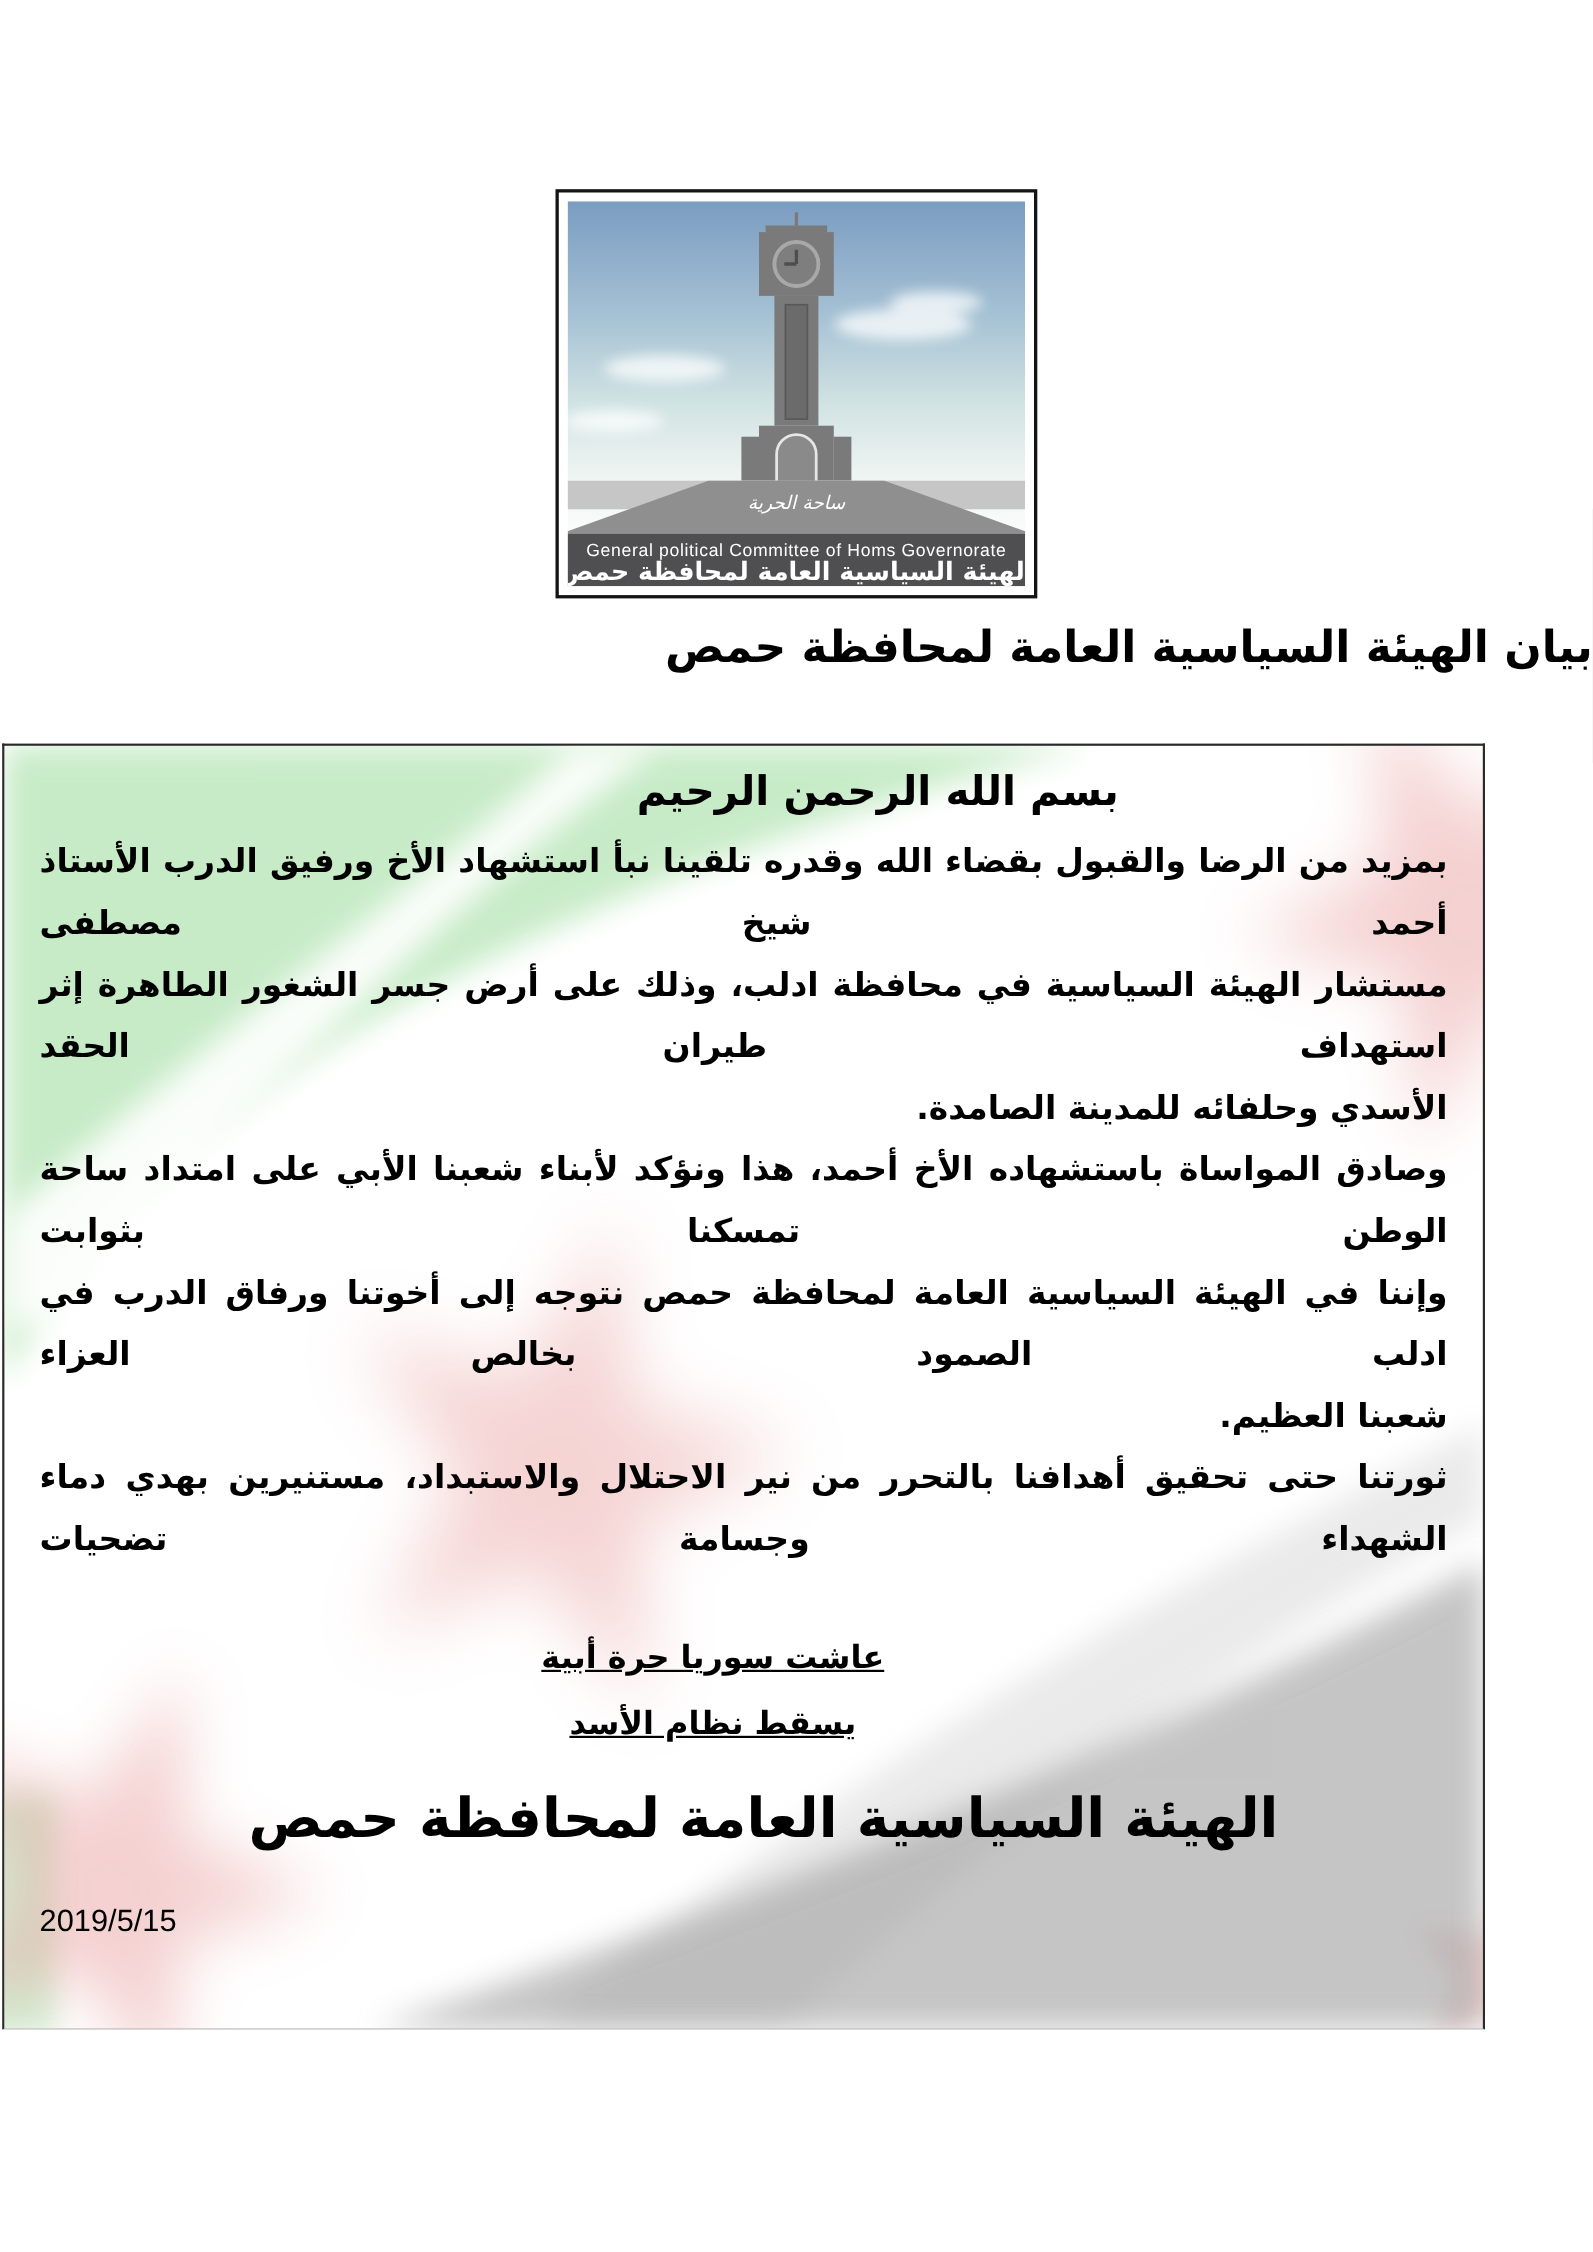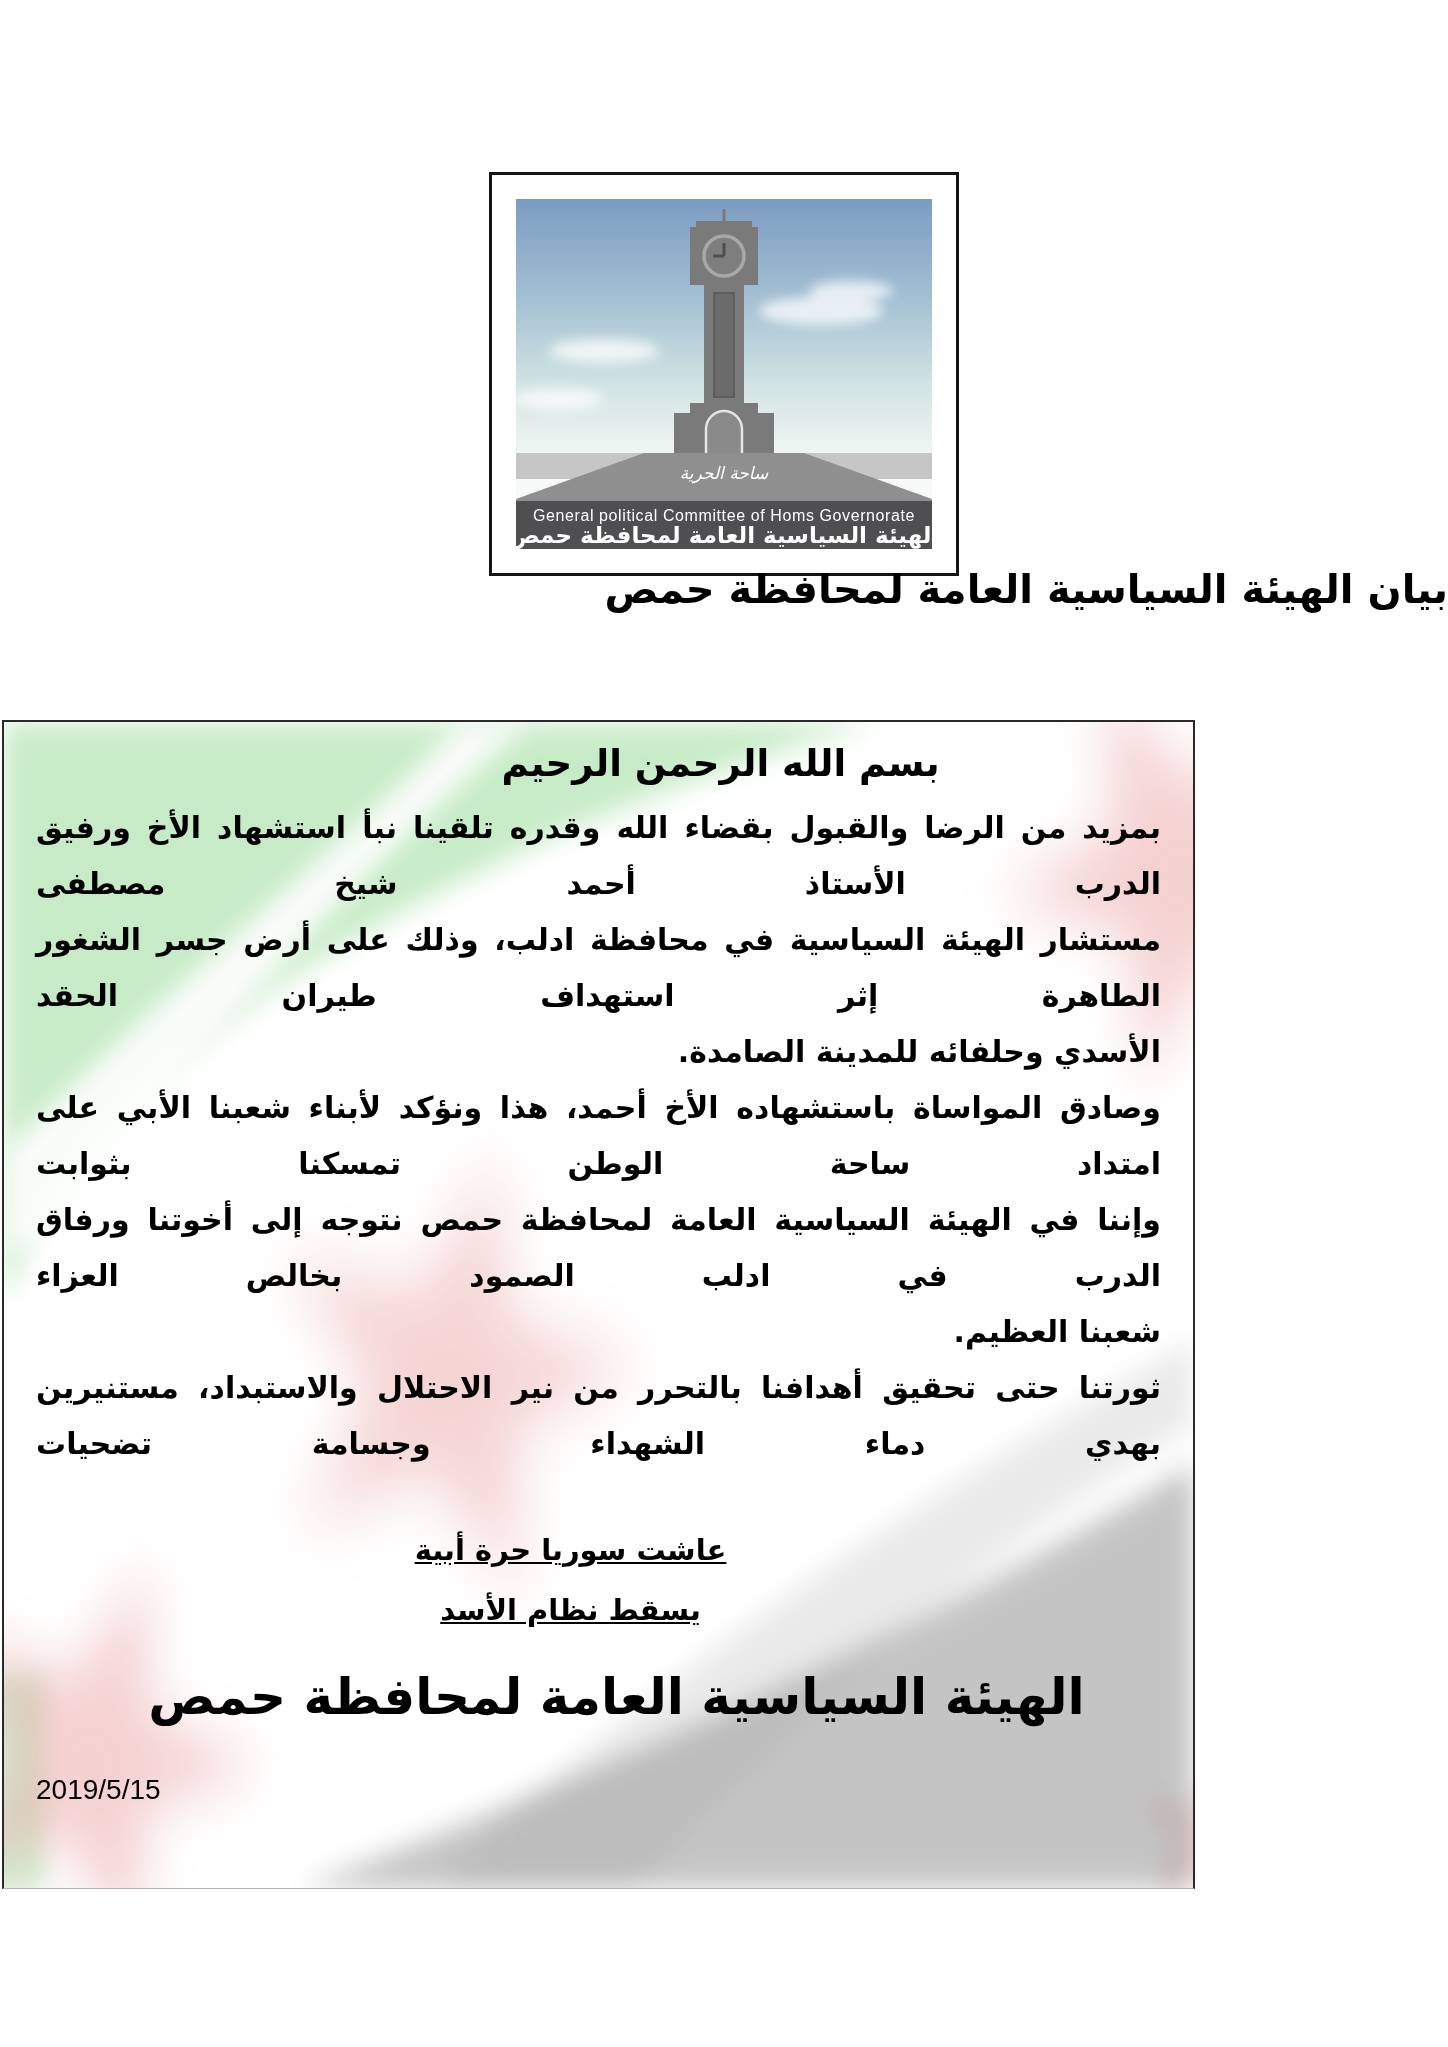--- a/index.html
+++ b/index.html
@@ -5,39 +5,38 @@
   html,body { margin:0; padding:0; background:#e8e8e8; }
   .page {
     position:relative; width:1448px; height:2047px; margin:0 auto;
     background:#ffffff; overflow:hidden;
     font-family:"DejaVu Sans", sans-serif; color:#000;
   }
 
   
   .logo-frame {
     position:absolute; top:172px; left:50%; transform:translateX(-50%);
-    border:3px solid #141414; background:#ffffff; padding:24px;
+    border:3px solid #141414; background:#ffffff; padding:8px;
   }
   .logo-frame svg { display:block; }
 
   
   .doc-title {
     position:absolute; top:566px; left:0; width:100%;
     direction:rtl; text-align:right;
     font-size:40px; font-weight:bold; letter-spacing:0;
   }
 
   
   .flag-box {
-    position:absolute; top:676px; left:2px; width:1193px; height:1169px;
+    position:absolute; top:676px; left:2px; width:1348px; height:1169px;
     box-sizing:border-box;
     border-top:2px solid #2a2a2a; border-left:2px solid #2a2a2a;
     border-right:2px solid #2a2a2a; border-bottom:1px solid #b5b5b5;
     background:#ffffff;
-    margin-top:44px;
   }
   .flag-box > svg.watermark { position:absolute; inset:0; width:100%; height:100%; }
 
   .content { position:relative; padding:10px 32px 0 32px; }
 
   .basmala {
     position:relative; left:122px;
     direction:rtl; text-align:center;
     font-size:37px; font-weight:bold; line-height:56px; margin-top:4px;
   }

